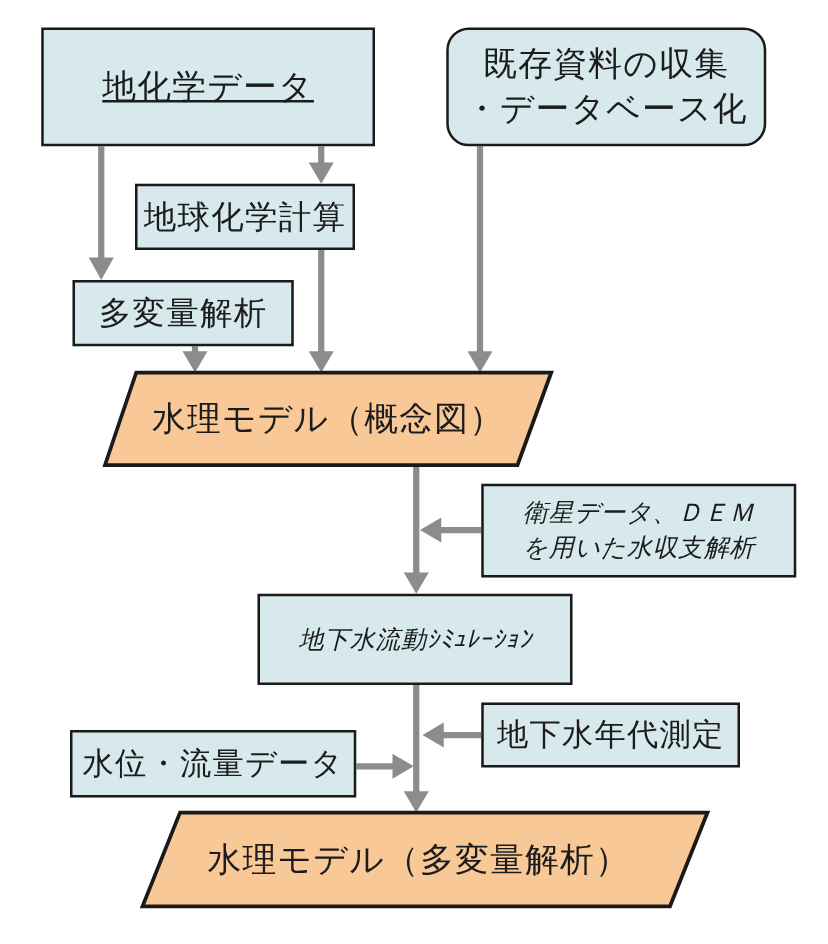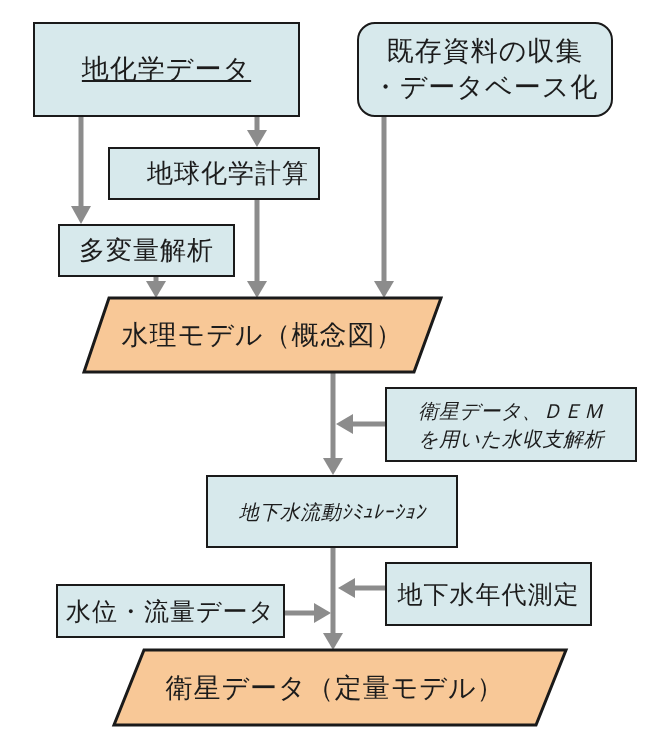--- a/index.html
+++ b/index.html
@@ -80,41 +80,41 @@
 
   <div class="node" style="left:33px;top:22px;width:267px;height:95px;text-decoration:underline;">
     <div class="t-main">地化学データ</div>
   </div>
 
   <div class="node" style="left:357px;top:22px;width:256px;height:95px;border-radius:18px;">
     <div class="t-main">既存資料の収集</div>
     <div class="t-main">・データベース化</div>
   </div>
 
-  <div class="node" style="left:108px;top:147px;width:212px;height:53px;padding-left:28px;">
+  <div class="node" style="left:108px;top:147px;width:176px;height:53px;">
     <div class="t-26">地球化学計算</div>
   </div>
 
   <div class="node" style="left:58px;top:224px;width:177px;height:53px;">
     <div class="t-26">多変量解析</div>
   </div>
 
   <div class="node" style="left:385px;top:387px;width:252px;height:75px;">
     <div class="t-24">衛星データ、ＤＥＭ</div>
     <div class="t-24">を用いた水収支解析</div>
   </div>
 
   <div class="node" style="left:206px;top:475px;width:252px;height:73px;">
     <div class="t-24">地下水流動ｼﾐｭﾚｰｼｮﾝ</div>
   </div>
 
-  <div class="node" style="left:385px;top:562px;width:207px;height:64px;">
+  <div class="node" style="left:385px;top:562px;width:207px;height:52px;">
     <div class="t-25">地下水年代測定</div>
   </div>
 
   <div class="node" style="left:56px;top:584px;width:229px;height:54px;">
     <div class="t-25">水位・流量データ</div>
   </div>
 
   <div class="plabel" style="left:84px;top:298px;width:357px;height:74px;">水理モデル（概念図）</div>
-  <div class="plabel" style="left:114px;top:650px;width:442px;height:75px;">衛星データ（定量モデル）</div>
+  <div class="plabel" style="left:114px;top:650px;width:442px;height:75px;">水理モデル（多変量解析）</div>
 
 </div>
 
 </body></html>

